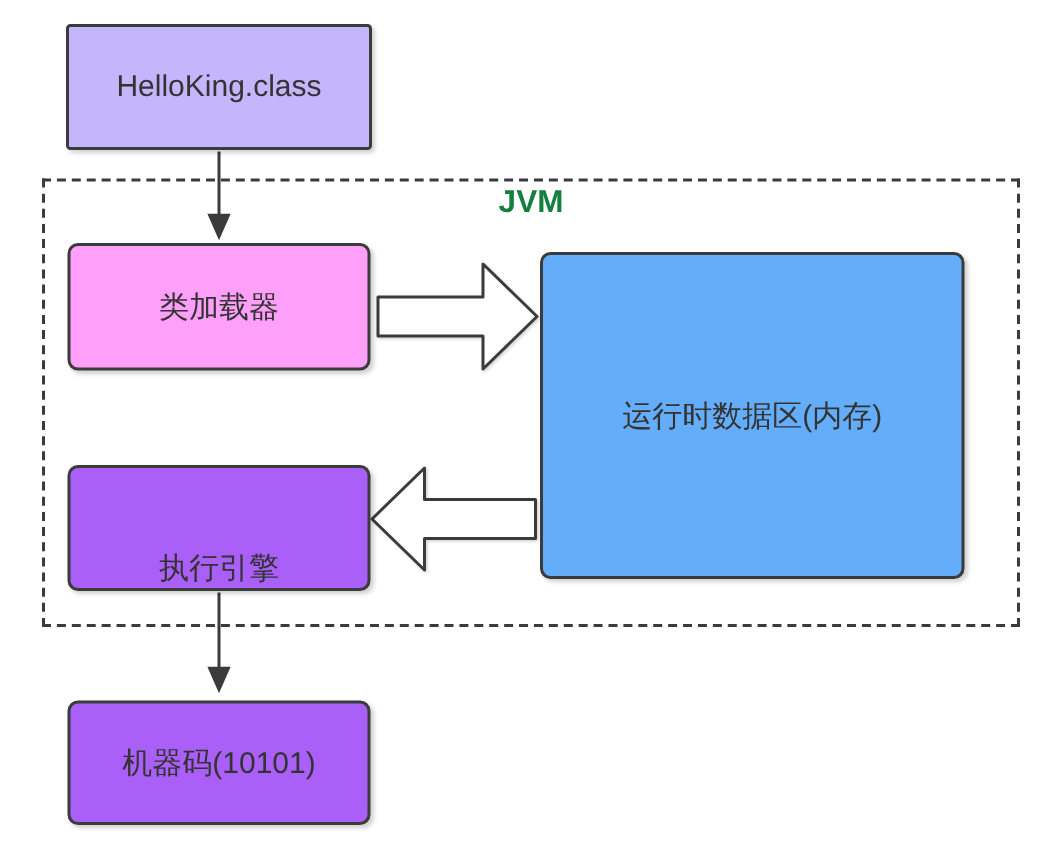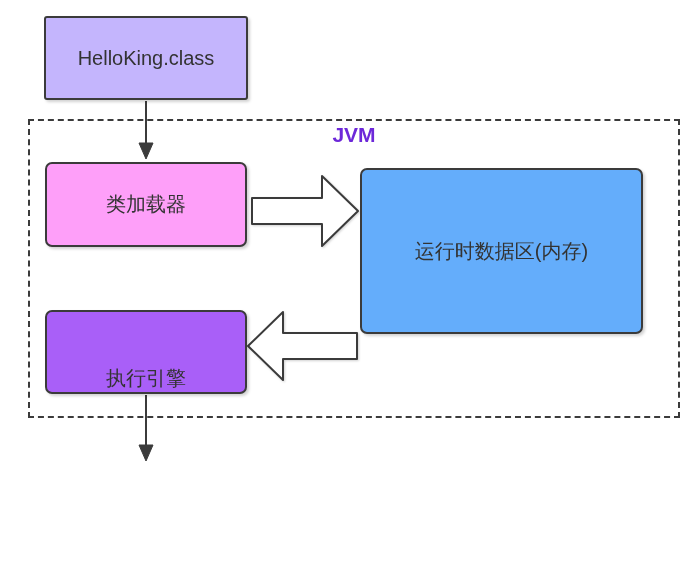--- a/index.html
+++ b/index.html
@@ -29,21 +29,21 @@
   }
   .node-hello {
     left: 44px; top: 16px; width: 204px; height: 84px;
     border-radius: 3px;
   }
   .node-classloader {
     left: 45px; top: 162px; width: 202px; height: 85px;
     border-radius: 7px;
   }
   .node-runtime {
-    left: 360px; top: 168px; width: 283px; height: 166px;
+    left: 360px; top: 168px; width: 283px; height: 218px;
     border-radius: 7px;
   }
   .node-engine {
     left: 45px; top: 310px; width: 202px; height: 84px;
     border-radius: 7px;
     align-items: flex-end;
   }
   .node-machine {
     left: 45px; top: 467px; width: 202px; height: 83px;
     border-radius: 7px;
@@ -54,21 +54,21 @@
     left: 28px; top: 119px; width: 652px; height: 299px;
     border: 2px dashed #3b3b3b;
     z-index: 1;
   }
   .jvm-label {
     position: absolute;
     left: 28px; top: 123px; width: 652px;
     text-align: center;
     font-size: 21px;
     font-weight: bold;
-    color: #6d28d9;
+    color: #15803d;
     z-index: 2;
   }
   .arrow-layer {
     position: absolute;
     left: 0; top: 0;
     width: 694px; height: 562px;
     z-index: 2;
     pointer-events: none;
   }
   .arrow-line {
@@ -122,14 +122,17 @@
   </div>
 
   <div class="node node-runtime" style="background-color: rgb(100, 173, 251);">
     <span>运行时数据区(内存)</span>
   </div>
 
   <div class="node node-engine" style="background-color: rgb(169, 95, 248);">
     <span>执行引擎</span>
   </div>
 
+  <div class="node node-machine" style="background-color: rgb(169, 95, 248);">
+    <span>机器码(10101)</span>
+  </div>
 
 </div>
 
 </body></html>

